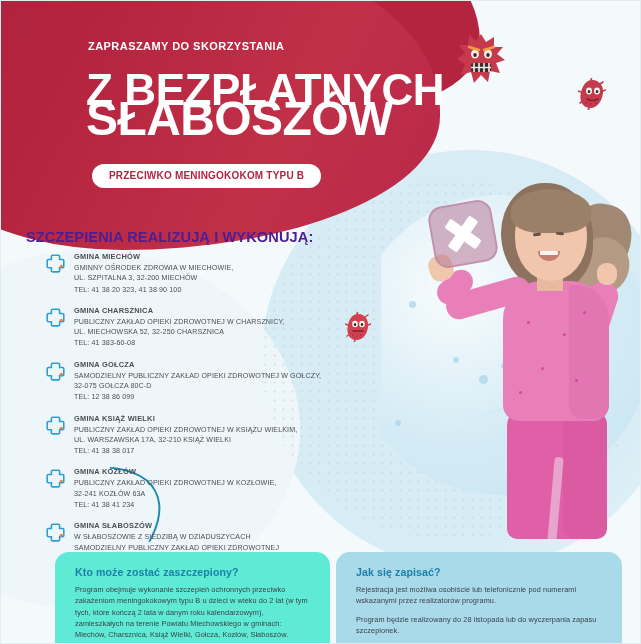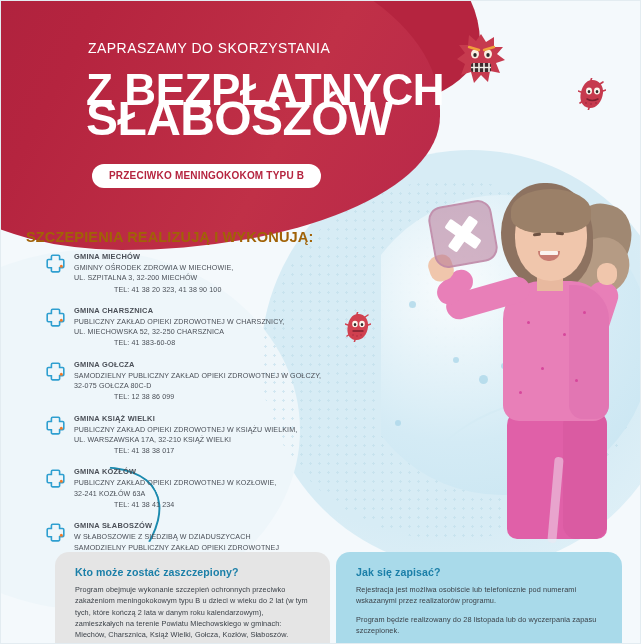--- a/index.html
+++ b/index.html
@@ -62,54 +62,54 @@
     position:absolute;left:200px;top:-70px;width:280px;height:180px;
     background:#b5243f;border-radius:50% 50% 46% 54% / 60% 66% 40% 34%;
   }
   .red-top-strip{
     position:absolute;left:-20px;top:-40px;width:260px;height:90px;background:#b5243f;
   }
 
   
   .kicker{
     position:absolute;left:88px;top:40px;color:#ffffff;
-    font-size:14px;font-weight:normal;letter-spacing:.45px;
+    font-size:11px;font-weight:bold;letter-spacing:.45px;
   }
   .headline1{
     position:absolute;left:86px;top:68px;color:#ffffff;
     font-size:44px;font-weight:bold;letter-spacing:-.4px;line-height:1;
   }
   .headline2{
     position:absolute;left:86px;top:95px;color:#ffffff;
     font-size:48px;font-weight:bold;letter-spacing:-.6px;line-height:1;
   }
   .pill{
     position:absolute;left:92px;top:164px;
     background:#ffffff;border-radius:18px;
     padding:6px 17px 7px 17px;
     color:#b5243f;font-size:10px;font-weight:bold;letter-spacing:.2px;
     white-space:nowrap;
   }
 
   
   .sec-title{
     position:absolute;left:26px;top:229px;
-    color:#a16207;font-size:14.6px;font-weight:bold;letter-spacing:.1px;
+    color:#4c1d95;font-size:14.6px;font-weight:bold;letter-spacing:.1px;
   }
   .facilities{position:absolute;left:46px;top:252px;width:330px;}
   .fac{position:relative;display:flex;gap:9px;margin-bottom:11px;}
   .crossicon{flex:0 0 auto;width:19px;height:19px;position:relative;margin-top:2px;}
   .crossicon svg{display:block;}
   .fac-body{flex:1 1 auto;}
   .fac-name{
     color:#4a4f57;font-size:7.4px;font-weight:bold;letter-spacing:.25px;
     margin-bottom:2px;
   }
   .fac-line{color:#4a4f57;font-size:7.1px;line-height:1.45;letter-spacing:.12px;}
-  .fac-tel{color:#4a4f57;font-size:7.1px;line-height:1.45;letter-spacing:.12px;margin-top:1px;margin-left:40px;}
+  .fac-tel{color:#4a4f57;font-size:7.1px;line-height:1.45;letter-spacing:.12px;margin-top:1px;}
 
   
   .germ{position:absolute;}
   .germ svg{display:block;}
   .germ-big{left:455px;top:30px;}
   .germ-small{left:578px;top:78px;}
   .germ-mid{left:345px;top:312px;}
 
   
   .photo-zone{
@@ -208,21 +208,21 @@
   }
   .xbadge:before{transform:translate(-50%,-50%) rotate(45deg);}
   .xbadge:after{transform:translate(-50%,-50%) rotate(-45deg);}
 
   
   .infobox{
     position:absolute;bottom:0;border-radius:14px 14px 0 0;padding:14px 18px 12px 20px;
     box-sizing:border-box;
   }
   .box-left{
-    left:55px;width:275px;height:92px;background:#e5e5e5;
+    left:55px;width:275px;height:92px;background:#5eead4;
   }
   .box-right{
     left:336px;width:286px;height:92px;background:#a9daea;
   }
   .box-title{
     color:#1b7fa8;font-size:10.6px;font-weight:bold;margin-bottom:6px;letter-spacing:.1px;
   }
   .box-text{color:#3b4148;font-size:7.3px;line-height:1.55;letter-spacing:.1px;}
   .box-text p{margin:0;}
   .box-text p + p{margin-top:7px;}

